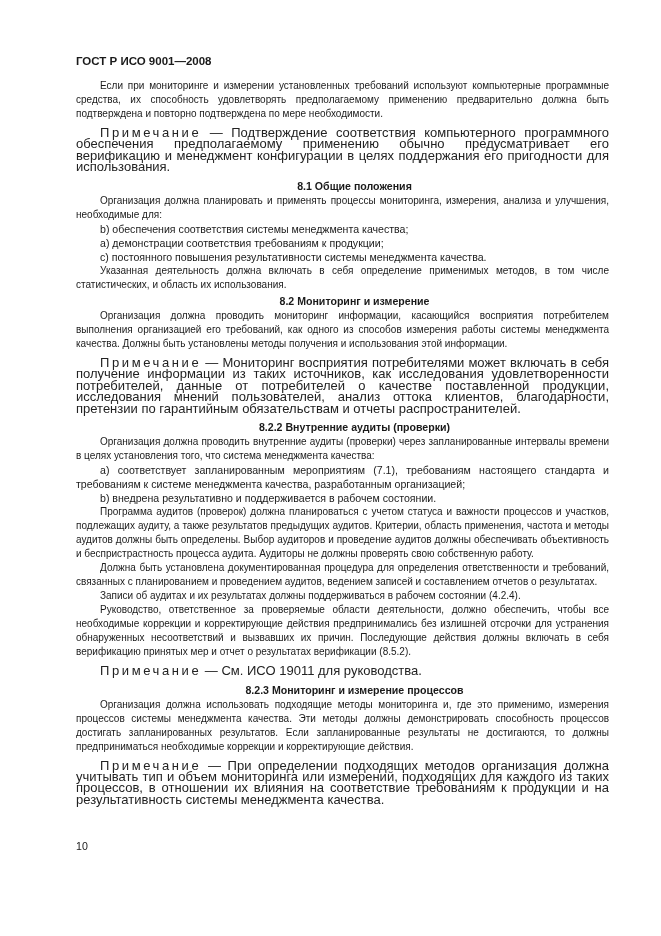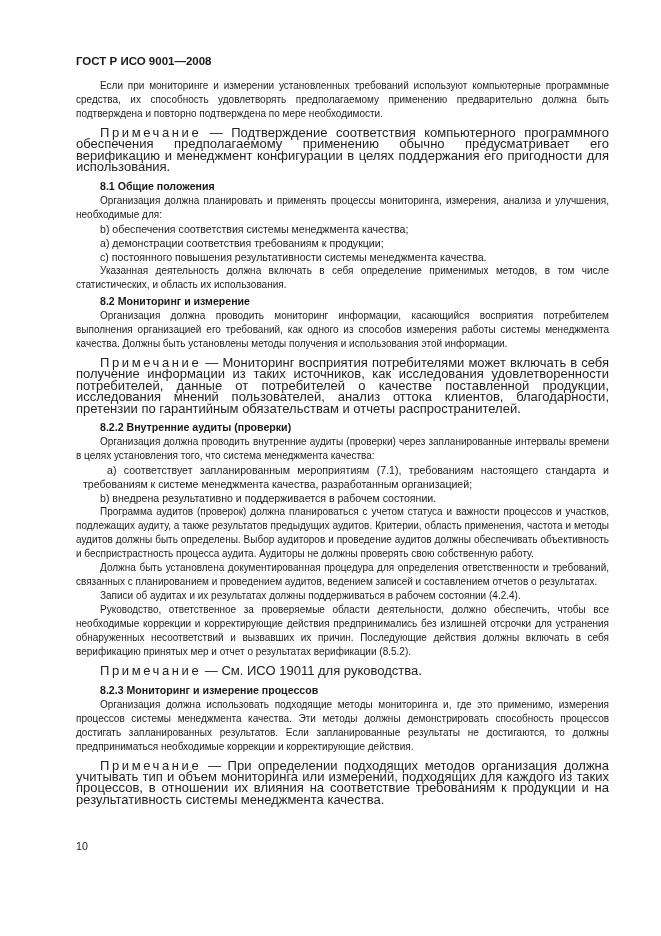--- a/index.html
+++ b/index.html
@@ -6,25 +6,25 @@
     body {
       width: 661px; height: 936px; position: relative; overflow: hidden;
       font-family: "Liberation Sans", sans-serif; color: #1a1a1a;
     }
     .page { position: absolute; left: 76px; top: 53px; width: 533px; }
     .doc-header { font-weight: bold; font-size: 11.5px; margin: 0; height: 26px; line-height: 16px; }
     p { margin: 0; }
     .body-text { font-size: 10px; line-height: 14px; text-align: justify; text-indent: 24px; }
     .body-text.last-left { text-align-last: left; }
     .list-item { font-size: 10.6px; line-height: 14.1px; text-align: justify; padding-left: 24px; text-indent: 0; }
-    .list-item.wrap { padding-left: 0; text-indent: 24px; margin-left: 7px; }
+    .list-item.wrap { padding-left: 0; text-indent: 24px; }
     .note { font-size: 13px; line-height: 11.4px; text-align: justify; text-indent: 24px; margin-top: 6px; margin-bottom: 6px; color: #222; }
     .note .note-label { letter-spacing: 2.6px; }
     h2.section { font-size: 13.6px; font-weight: bold; margin: 12px 0 7px 24px; line-height: 18px; }
-    h3.subsection { font-size: 10.6px; font-weight: bold; margin: 2px 0 1px 24px; line-height: 14px; }
+    h3.subsection { font-size: 10.6px; font-weight: bold; margin: 2px 0 1px 24px; line-height: 14px; text-align: center; }
     .page-number { position: absolute; left: 76px; top: 840px; font-size: 10.6px; }
   </style>
 </head>
 <body>
 
 <div class="page">
   <div class="doc-header">ГОСТ Р ИСО 9001—2008</div>
 
   <p class="body-text last-left">Если при мониторинге и измерении установленных требований используют компьютерные программные средства, их способность удовлетворять предполагаемому применению предварительно должна быть подтверждена и повторно подтверждена по мере необходимости.</p>
   <p class="note"><span class="note-label">Примечание</span><span> — Подтверждение соответствия компьютерного программного обеспечения предполагаемому применению обычно предусматривает его верификацию и менеджмент конфигурации в целях поддержания его пригодности для использования.</span></p>

